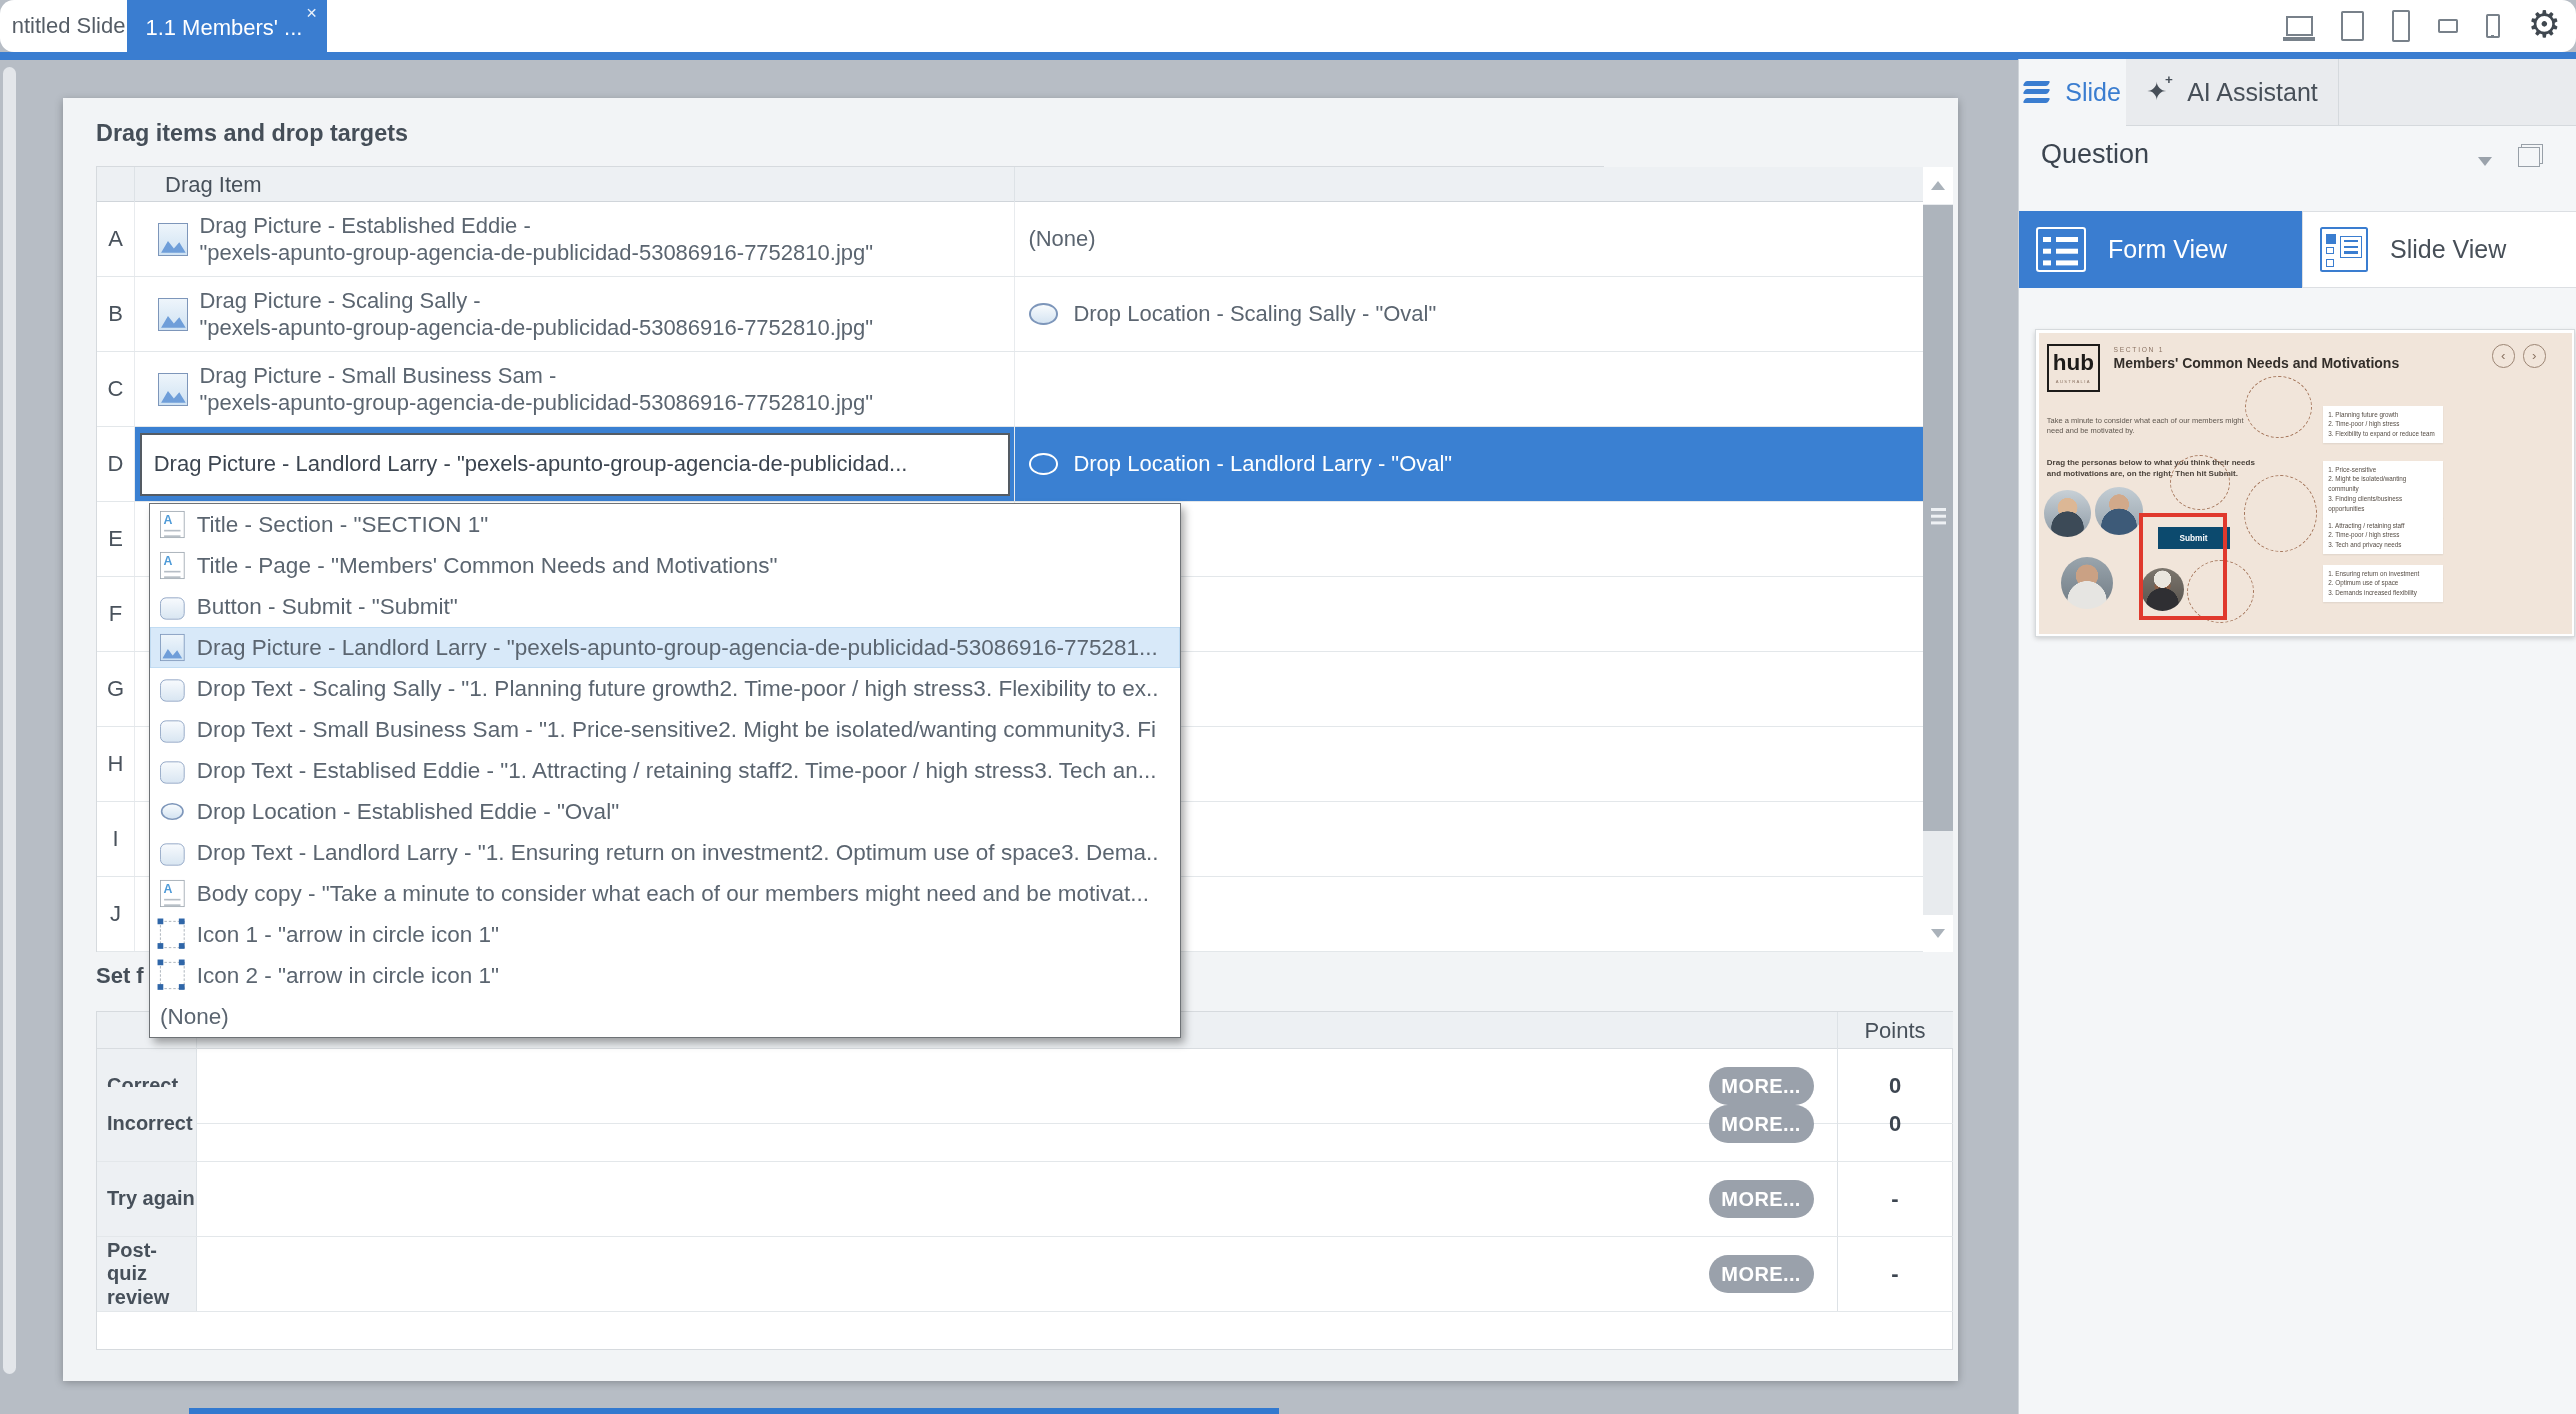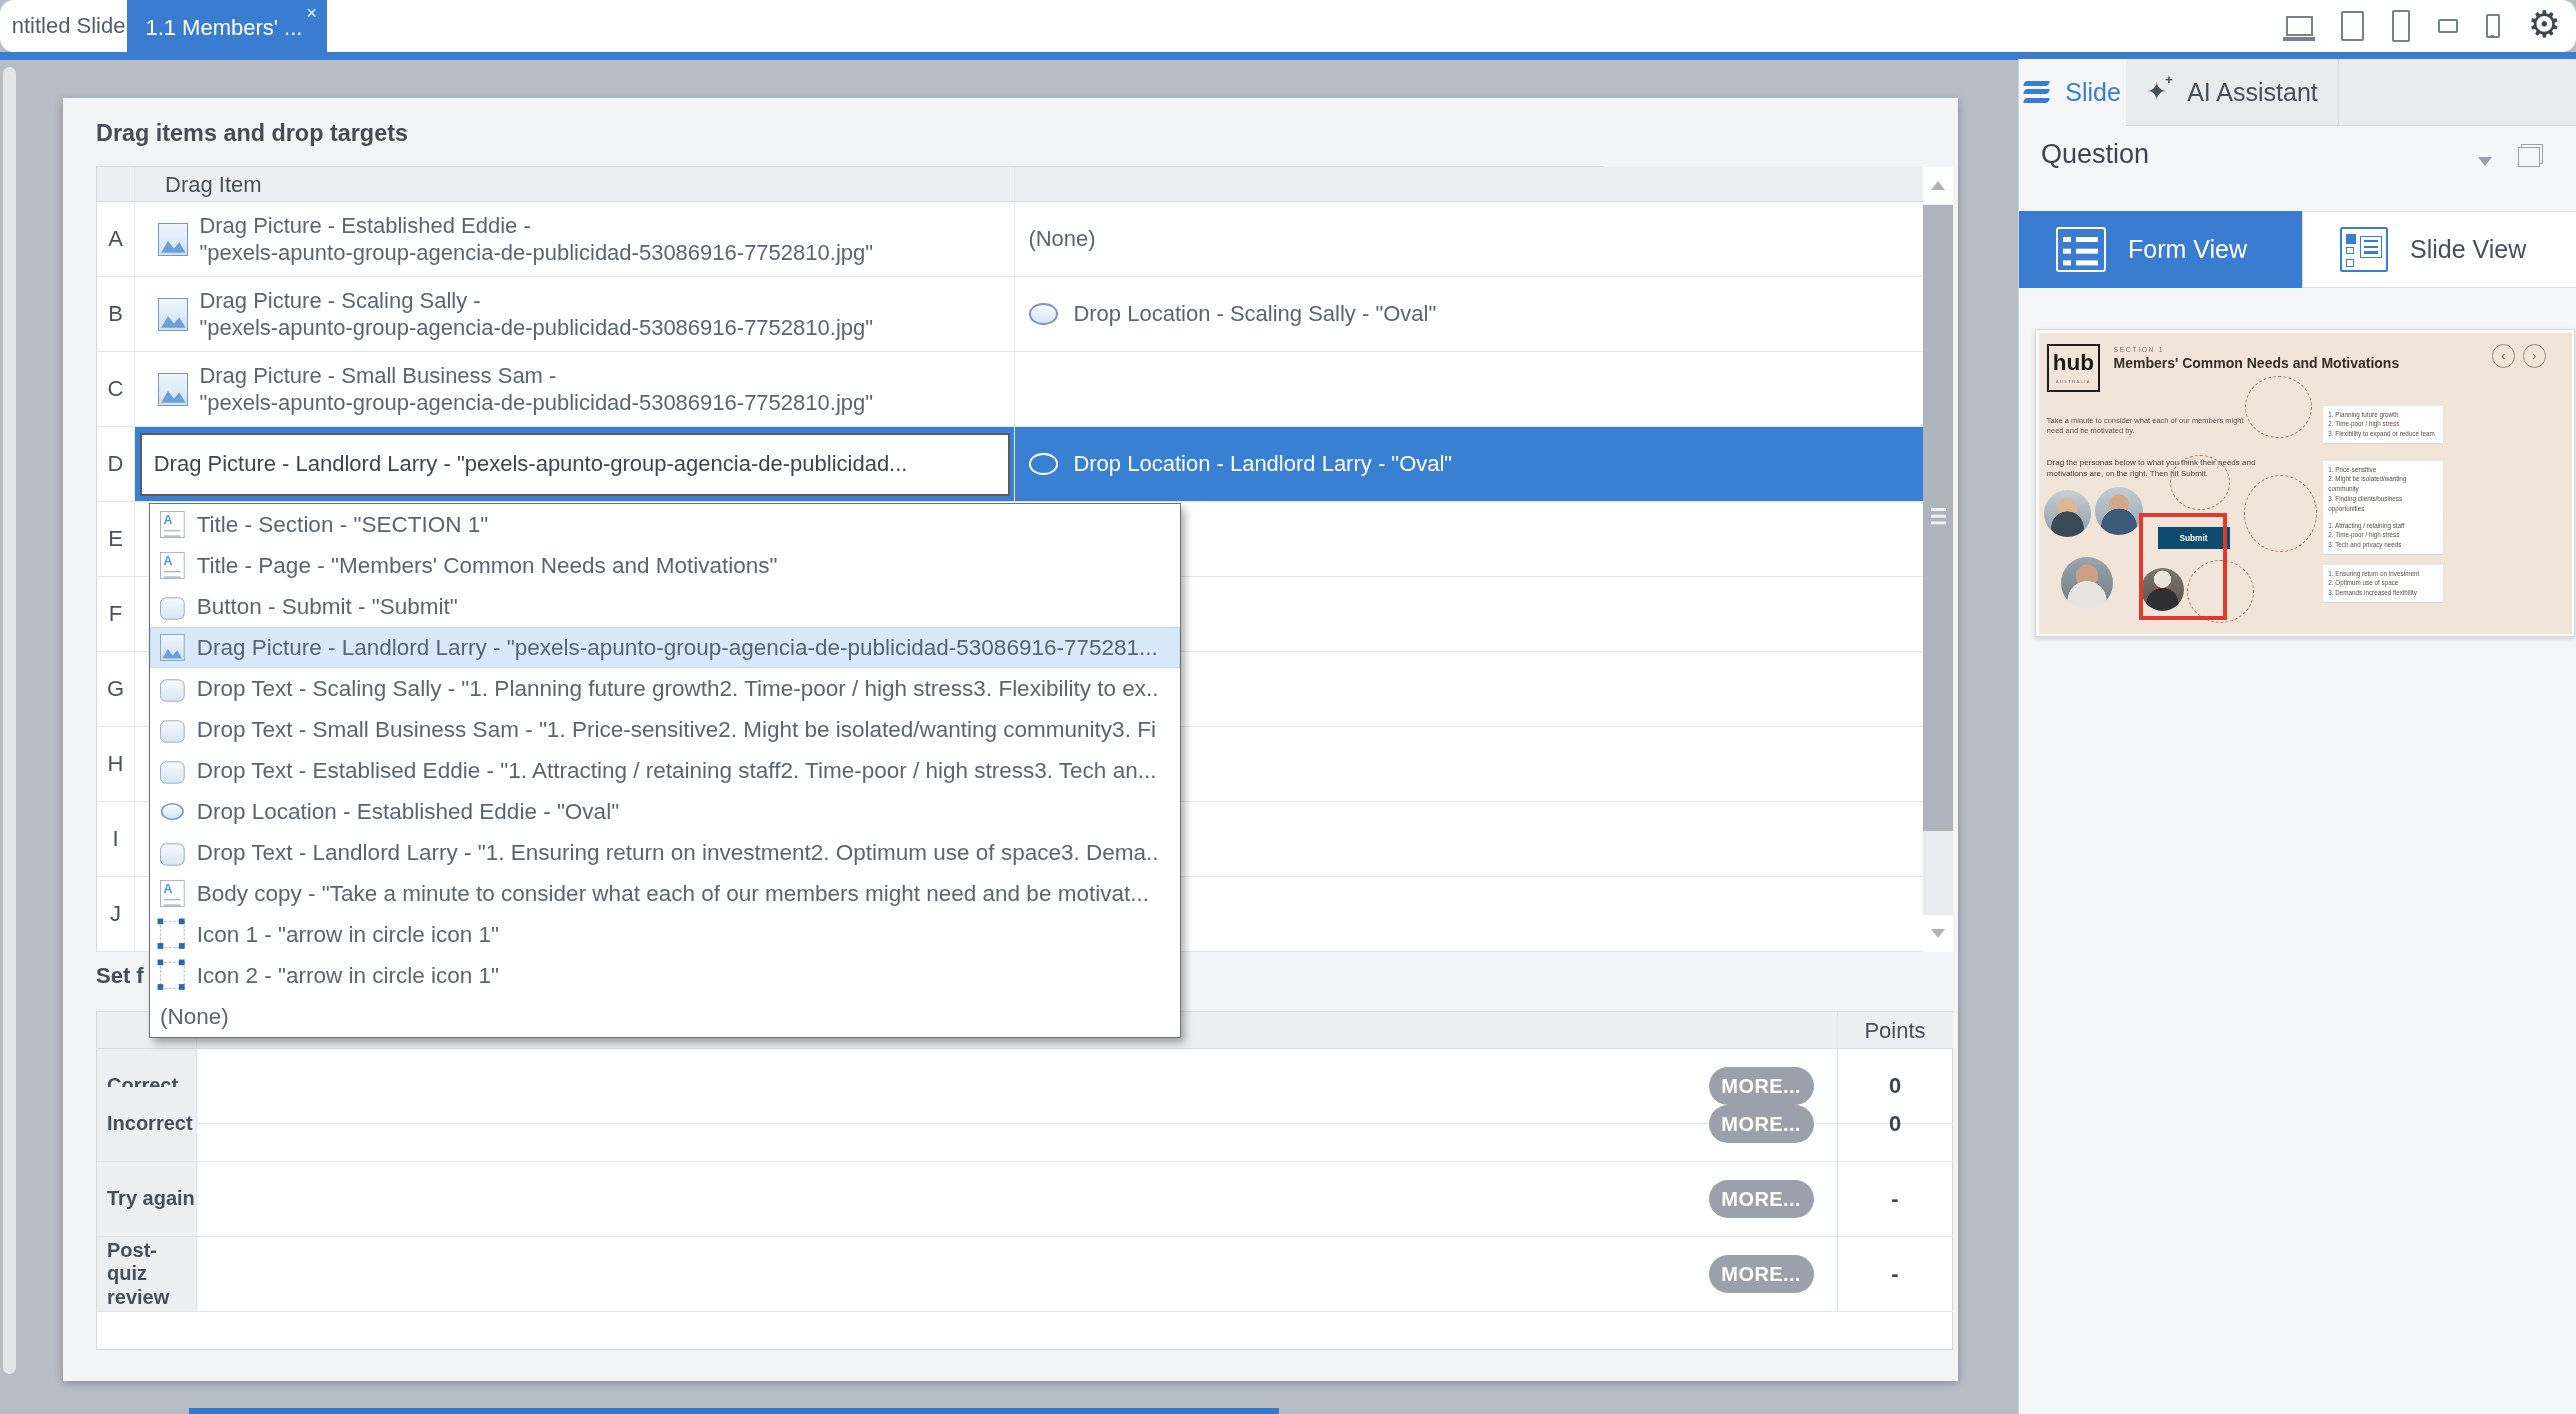--- a/index.html
+++ b/index.html
@@ -113,21 +113,21 @@
   .ai-icon::after { content:"+"; position:absolute; right:-1.7px; top:-8.3px; font-size:13.4px; font-weight:bold; }
 
   .q-row { position:absolute; left:22px; top:80px; width:514px; height:52px; }
   .q-title { font-size:27px; color:#3c4550; }
   .q-chevron { position:absolute; right:63px; top:18.4px; width:0; height:0; border-left:7.5px solid transparent; border-right:7.5px solid transparent; border-top:9.2px solid #9aa2ab; }
   .q-panel-icon { position:absolute; right:11.7px; top:5px; width:25px; height:23.4px; }
   .q-panel-icon::before { content:""; position:absolute; right:0; top:0; width:20px; height:18.4px; border:1.7px solid #98a0a8; background:#f4f6f8; }
   .q-panel-icon::after { content:""; position:absolute; left:0; bottom:0; width:20px; height:18.4px; border:1.7px solid #98a0a8; background:#f4f6f8; }
 
   .view-toggle { position:absolute; left:0; top:152px; width:558px; height:77px; }
-  .vt-btn { position:absolute; top:0; height:77px; display:flex; align-items:center; gap:22px; padding-left:37px; font-size:25px; cursor:pointer; }
+  .vt-btn { position:absolute; top:0; height:77px; display:flex; align-items:center; gap:22px; padding-left:17px; font-size:25px; cursor:pointer; }
   .vt-form { left:0; width:283px; background:#3a7dd0; color:#fff; }
   .vt-slide { left:283px; width:275px; background:#fff; color:#474f58; border:0.8px solid #dcdfe3; }
   .fv-icon { position:relative; width:50px; height:45px; border:2.5px solid #fff; border-radius:3.3px; flex:none; }
   .fv-icon::before { content:""; position:absolute; left:5px; top:7.5px; width:7.5px; height:5px; background:#fff; box-shadow:0 11.7px 0 #fff, 0 23.4px 0 #fff; }
   .fv-icon::after { content:""; position:absolute; left:17.5px; top:7.5px; width:22.5px; height:5px; background:#fff; box-shadow:0 11.7px 0 #fff, 0 23.4px 0 #fff; }
   .sv-icon { position:relative; width:48px; height:45px; border:2.5px solid #3a7dd0; border-radius:2.5px; flex:none; background:#fff; }
   .sv-icon::before { content:""; position:absolute; left:4.2px; top:5px; width:7.5px; height:7.5px; border:1.7px solid #3a7dd0; box-shadow:0 11.7px 0 -1.7px #fff, 0 11.7px 0 0 #3a7dd0 inset; }
   .sv-icon i.b1 { position:absolute; left:4.2px; top:17.5px; width:7.5px; height:7.5px; border:1.7px solid #3a7dd0; }
   .sv-icon i.b2 { position:absolute; left:4.2px; top:30px; width:7.5px; height:7.5px; border:1.7px solid #3a7dd0; }
   .sv-icon::after { content:""; position:absolute; left:18.4px; top:6.7px; right:4.2px; bottom:11.7px; border:1.7px solid #3a7dd0; background:repeating-linear-gradient(#fff 0 3.3px, #3a7dd0 3.3px 5.8px); background-clip:content-box; padding:2.5px; }
@@ -136,21 +136,21 @@
   .thumb { position:absolute; left:16px; top:270px; width:540px; height:308px; background:#fff; border:0.8px solid #d6dadd; box-shadow:0 1.7px 5px rgba(0,0,0,.18); }
   .slide { position:absolute; left:2.5px; top:2.5px; right:2.5px; bottom:2.5px; background:#f1e5da; overflow:hidden; }
   .hub-logo { position:absolute; left:8.3px; top:11.7px; width:53px; height:48px; border:2.5px solid #1d1b19; text-align:center; }
   .hub-logo .hb { font-size:22.5px; font-weight:bold; color:#1d1b19; line-height:33px; }
   .hub-logo .hs { font-size:4.2px; letter-spacing:1.3px; color:#8a7262; }
   .sec-label { position:absolute; left:75px; top:13.4px; font-size:6.7px; letter-spacing:1.7px; color:#8a7262; }
   .slide-title { position:absolute; left:75px; top:22.5px; width:351px; font-size:14px; font-weight:bold; color:#332e2a; }
   .navc { position:absolute; top:11.7px; width:23.4px; height:23.4px; border:1.3px solid #9c8574; border-radius:50%; color:#8a7262; font-size:13.4px; text-align:center; line-height:21px; }
   .nav-prev { left:453px; } .nav-next { left:484px; }
   .para1 { position:absolute; left:8.3px; top:83px; width:210px; font-size:7.5px; line-height:1.4; color:#5f574f; }
-  .para2 { position:absolute; left:8.3px; top:124px; width:215px; font-size:8px; line-height:1.4; font-weight:normal; color:#4a423b; }
+  .para2 { position:absolute; left:8.3px; top:124px; width:215px; font-size:8px; line-height:1.4; font-weight:bold; color:#4a423b; }
   .dash { position:absolute; border:1.7px dashed #a4755a; border-radius:50%; }
   .dc1 { left:206px; top:43px; width:67px; height:62px; }
   .dc2 { left:131px; top:122px; width:60px; height:55px; }
   .dc3 { left:205px; top:142px; width:73px; height:77px; }
   .dc4 { left:148px; top:227px; width:67px; height:63px; }
   .av { position:absolute; border-radius:50%; }
   .av1 { left:5px; top:157px; width:47px; height:47px;
     background:radial-gradient(circle at 50% 80%, #3c4a57 0 36%, transparent 37%),
                radial-gradient(circle at 50% 38%, #dcb795 0 26%, transparent 27%),
                linear-gradient(#c8d0d6,#8d9aa5); }

